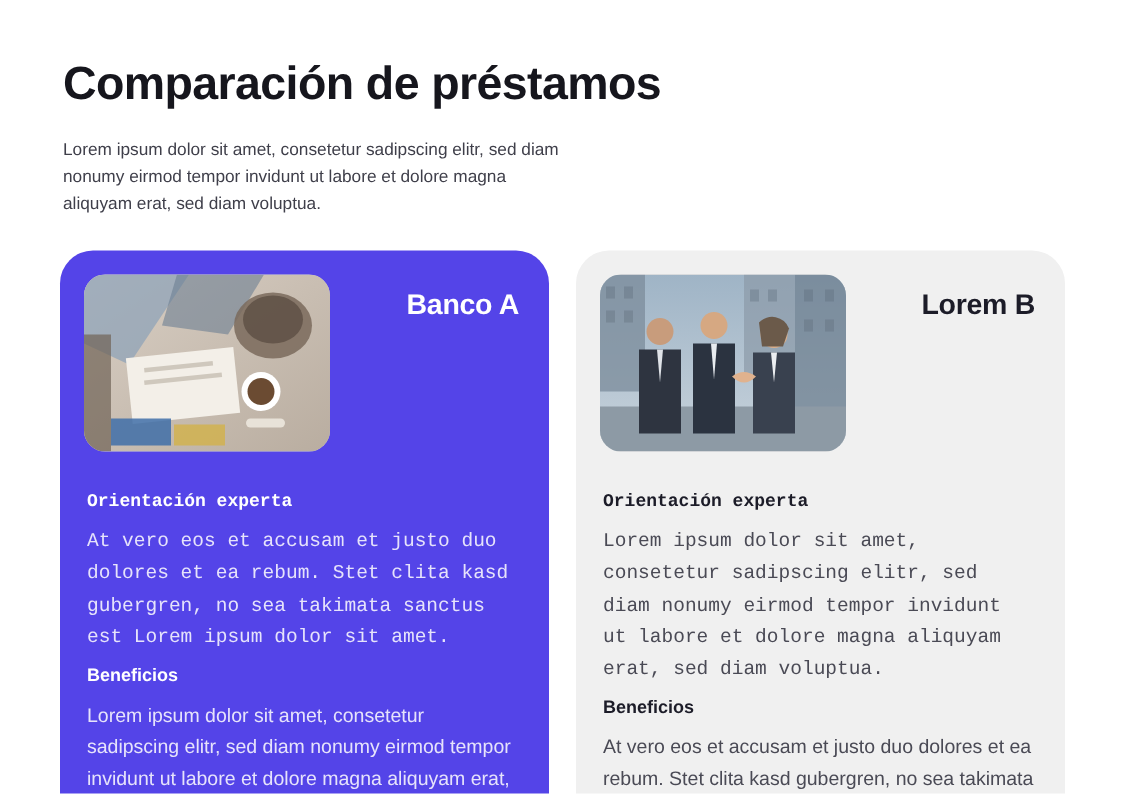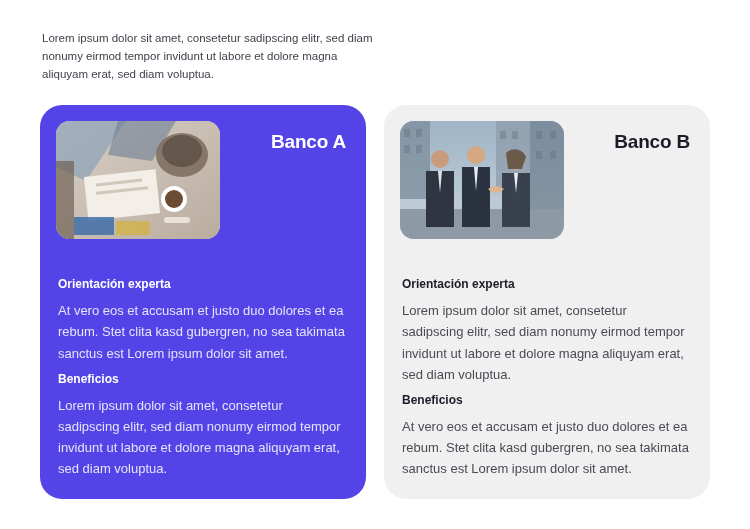--- a/index.html
+++ b/index.html
@@ -93,27 +93,28 @@
   }
   .card-a .section-title { color: #ffffff; }
   .card-b .section-title { color: #1c1c28; }
   .section-body {
     font-size: 13px;
     line-height: 1.62;
     margin: 0 4px 0 2px;
   }
   .card-a .section-body { color: #e6e3fb; }
   .card-b .section-body { color: #4a4a55; }
-  .section-first { margin-top: 38px; }
+  .section-first { margin-top: 26px; font-family: Liberation Mono, monospace; }
 </style>
 </head>
 <body>
 
 <div class="page">
 
+  <h1 class="page-title">Comparación de préstamos</h1>
 
   <p class="intro">Lorem ipsum dolor sit amet, consetetur sadipscing elitr, sed diam nonumy eirmod tempor invidunt ut labore et dolore magna aliquyam erat, sed diam voluptua.</p>
 
   <div class="cards">
 
     <div class="card card-a">
       <div class="card-head">
         <div class="thumb">
           <svg width="164" height="118" viewBox="0 0 164 118" xmlns="http://www.w3.org/2000/svg">
             <defs>
@@ -191,21 +192,21 @@
             </g>
             <g>
               <circle cx="116" cy="40" r="9" fill="#dcb08c"></circle>
               <path d="M106 32 a12 12 0 0 1 20 4 l-4 12 h-14 z" fill="#6b5a4a"></path>
               <path d="M102 52 h28 v54 h-28 z" fill="#39414f"></path>
               <path d="M114 52 l2 20 l2 -20 z" fill="#eceff2"></path>
             </g>
             <path d="M88 68 q8 -6 16 0 q-8 8 -16 0 z" fill="#e0b28e"></path>
           </svg>
         </div>
-        <div class="card-title">Banco B</div>
+        <div class="card-title">Lorem B</div>
       </div>
 
       <div class="section section-first">
         <div class="section-title">Orientación experta</div>
         <p class="section-body">Lorem ipsum dolor sit amet, consetetur sadipscing elitr, sed diam nonumy eirmod tempor invidunt ut labore et dolore magna aliquyam erat, sed diam voluptua.</p>
       </div>
 
       <div class="section">
         <div class="section-title">Beneficios</div>
         <p class="section-body">At vero eos et accusam et justo duo dolores et ea rebum. Stet clita kasd gubergren, no sea takimata sanctus est Lorem ipsum dolor sit amet.</p>

